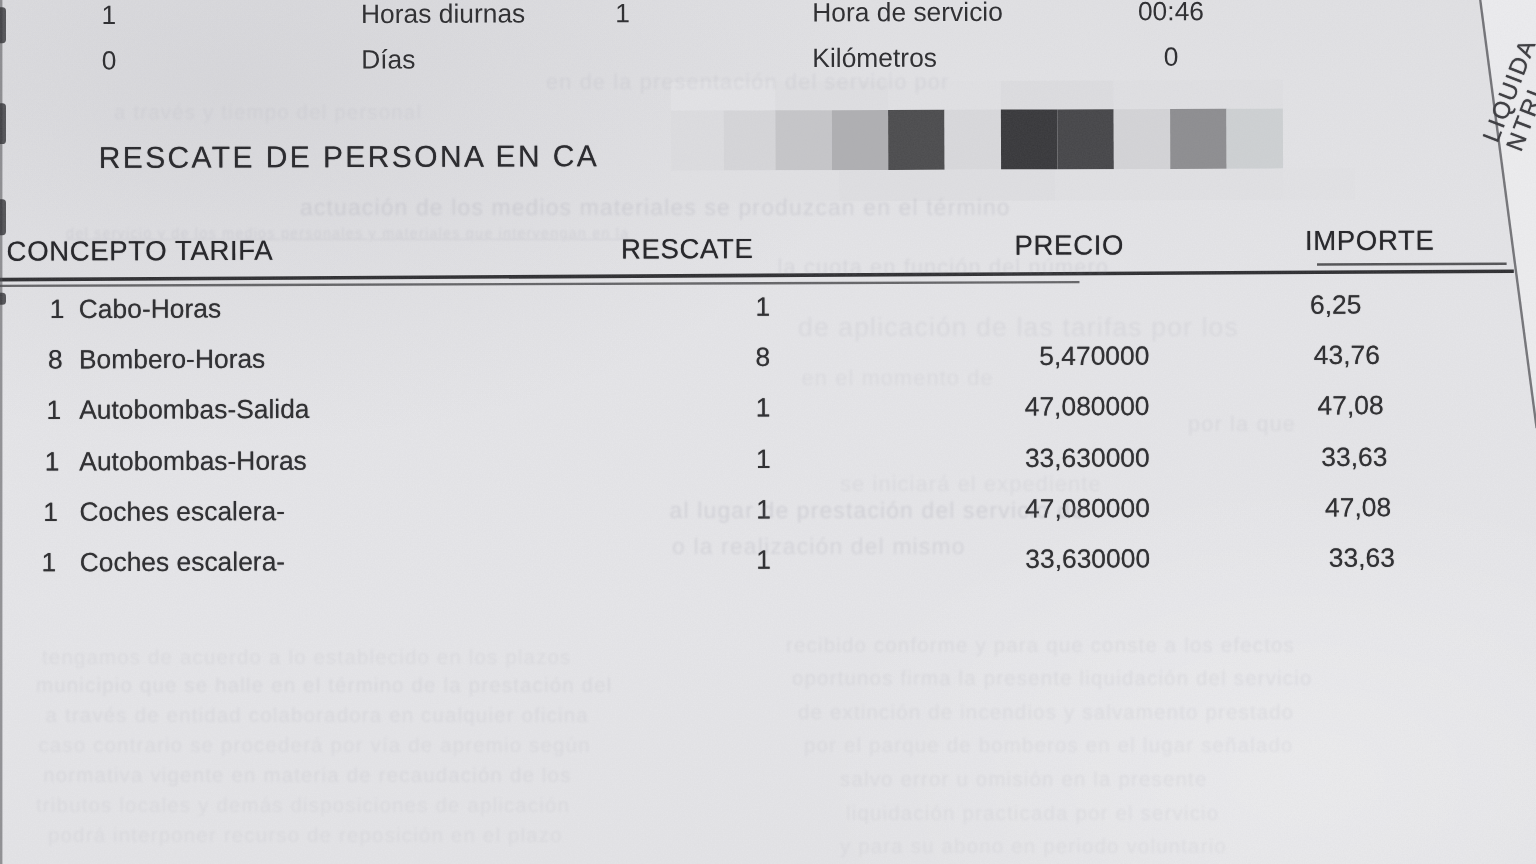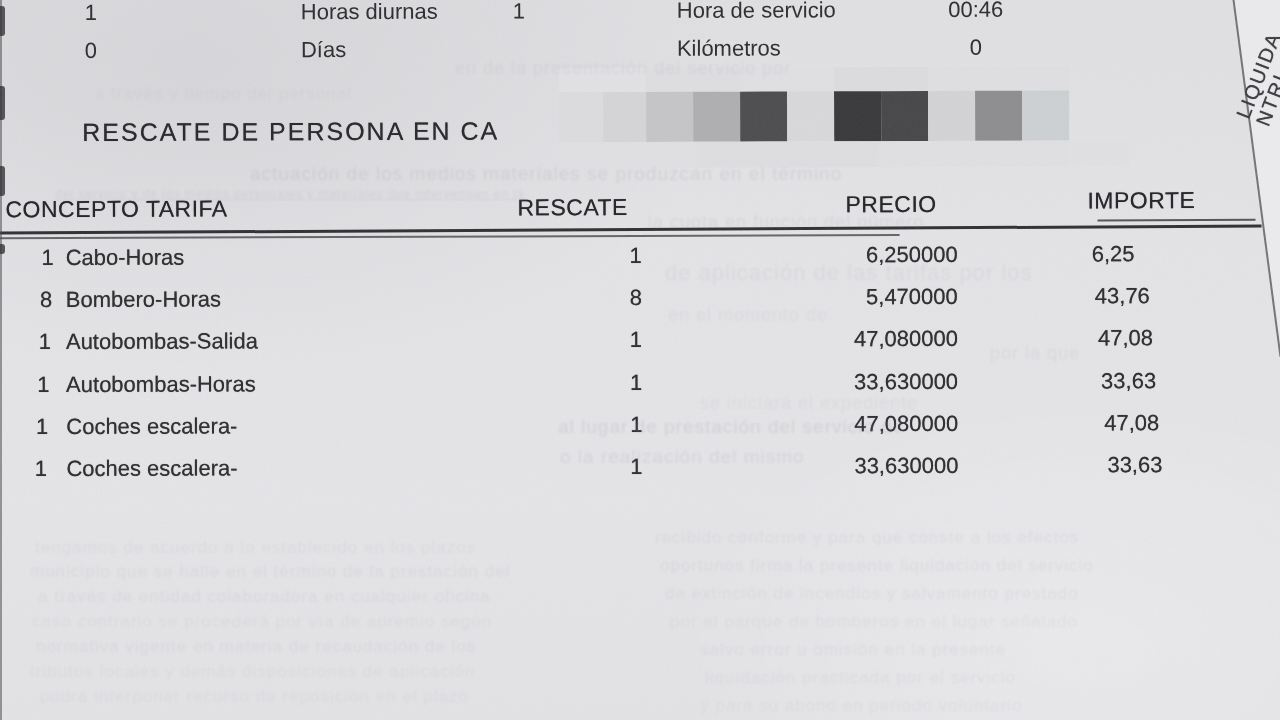--- a/index.html
+++ b/index.html
@@ -129,21 +129,20 @@
     <div class="rule" id="rule-importe"></div>
     <div class="rule" id="rule-main"></div>
     <div class="rule" id="rule-second"></div>
 
     <div id="rows">
 
     <div class="t-row" style="--i: 0;">
           <span class="cell c-qty">1</span>
           <span class="cell c-concept">Cabo-Horas</span>
           <span class="cell c-units">1</span>
-          <span class="cell c-price">6,250000</span>
           <span class="cell c-amount">6,25</span>
         </div>
         <div class="t-row" style="--i: 1;">
           <span class="cell c-qty">8</span>
           <span class="cell c-concept">Bombero-Horas</span>
           <span class="cell c-units">8</span>
           <span class="cell c-price">5,470000</span>
           <span class="cell c-amount">43,76</span>
         </div>
         <div class="t-row" style="--i: 2;">

